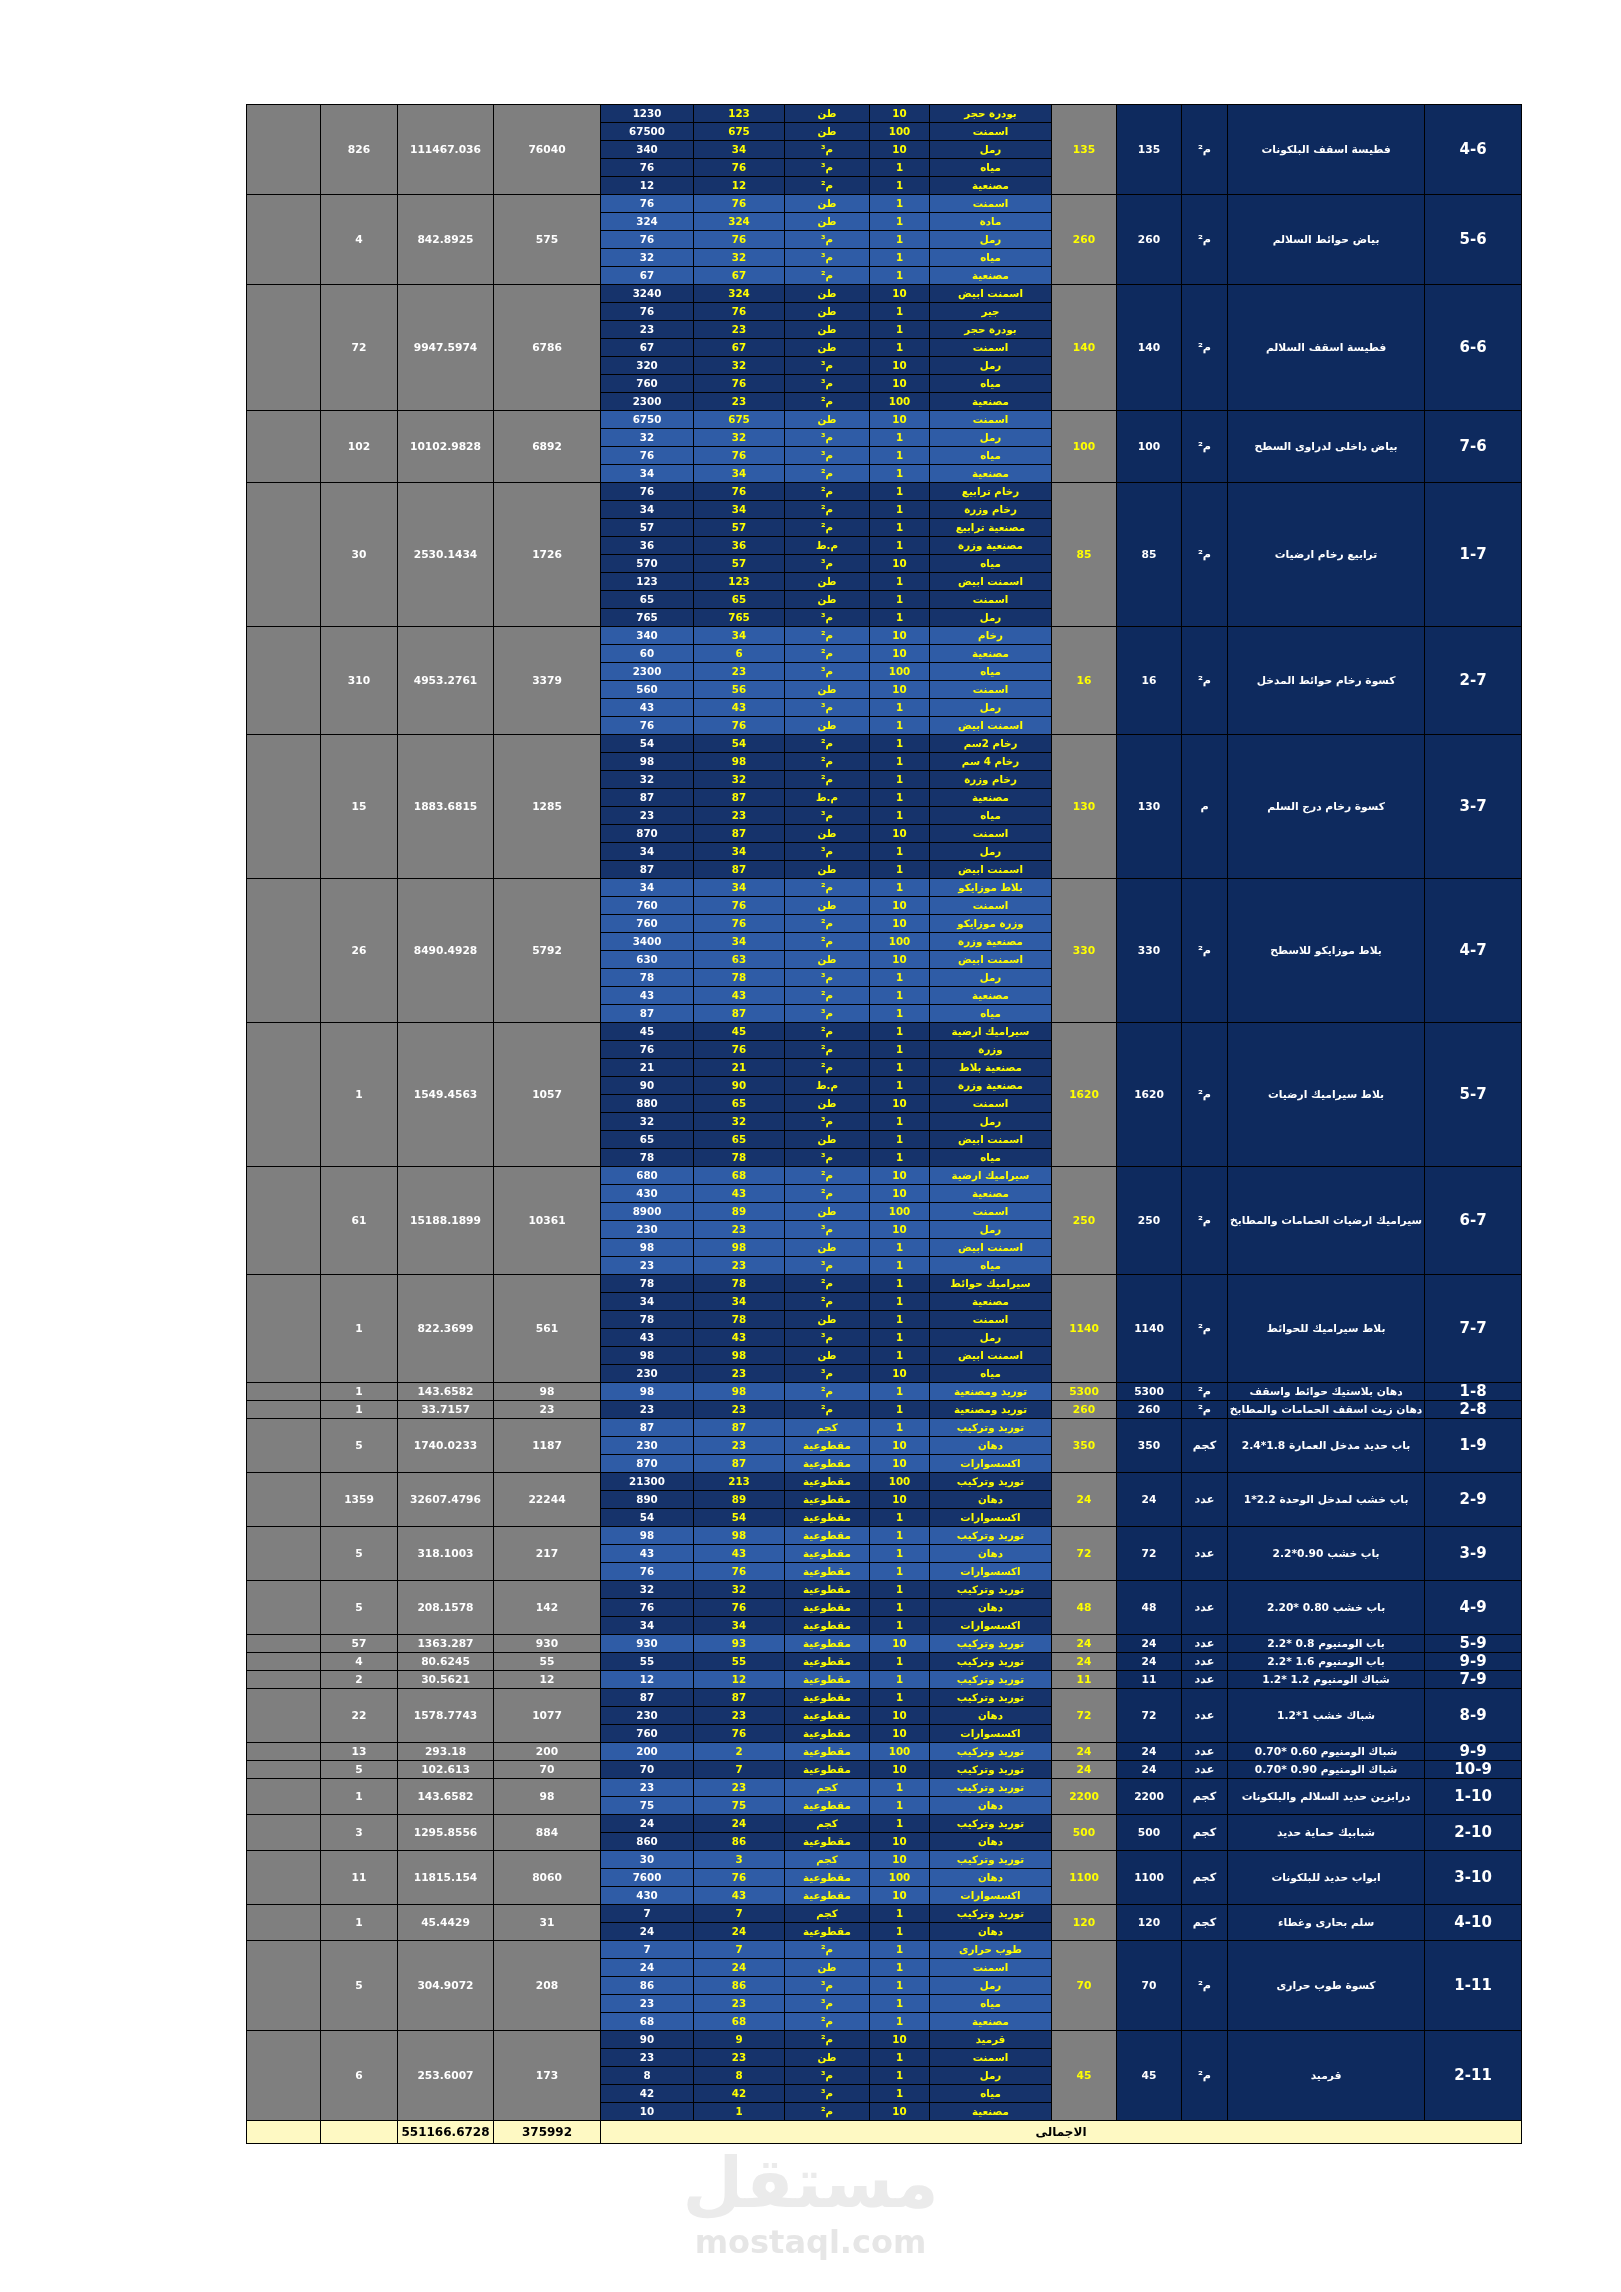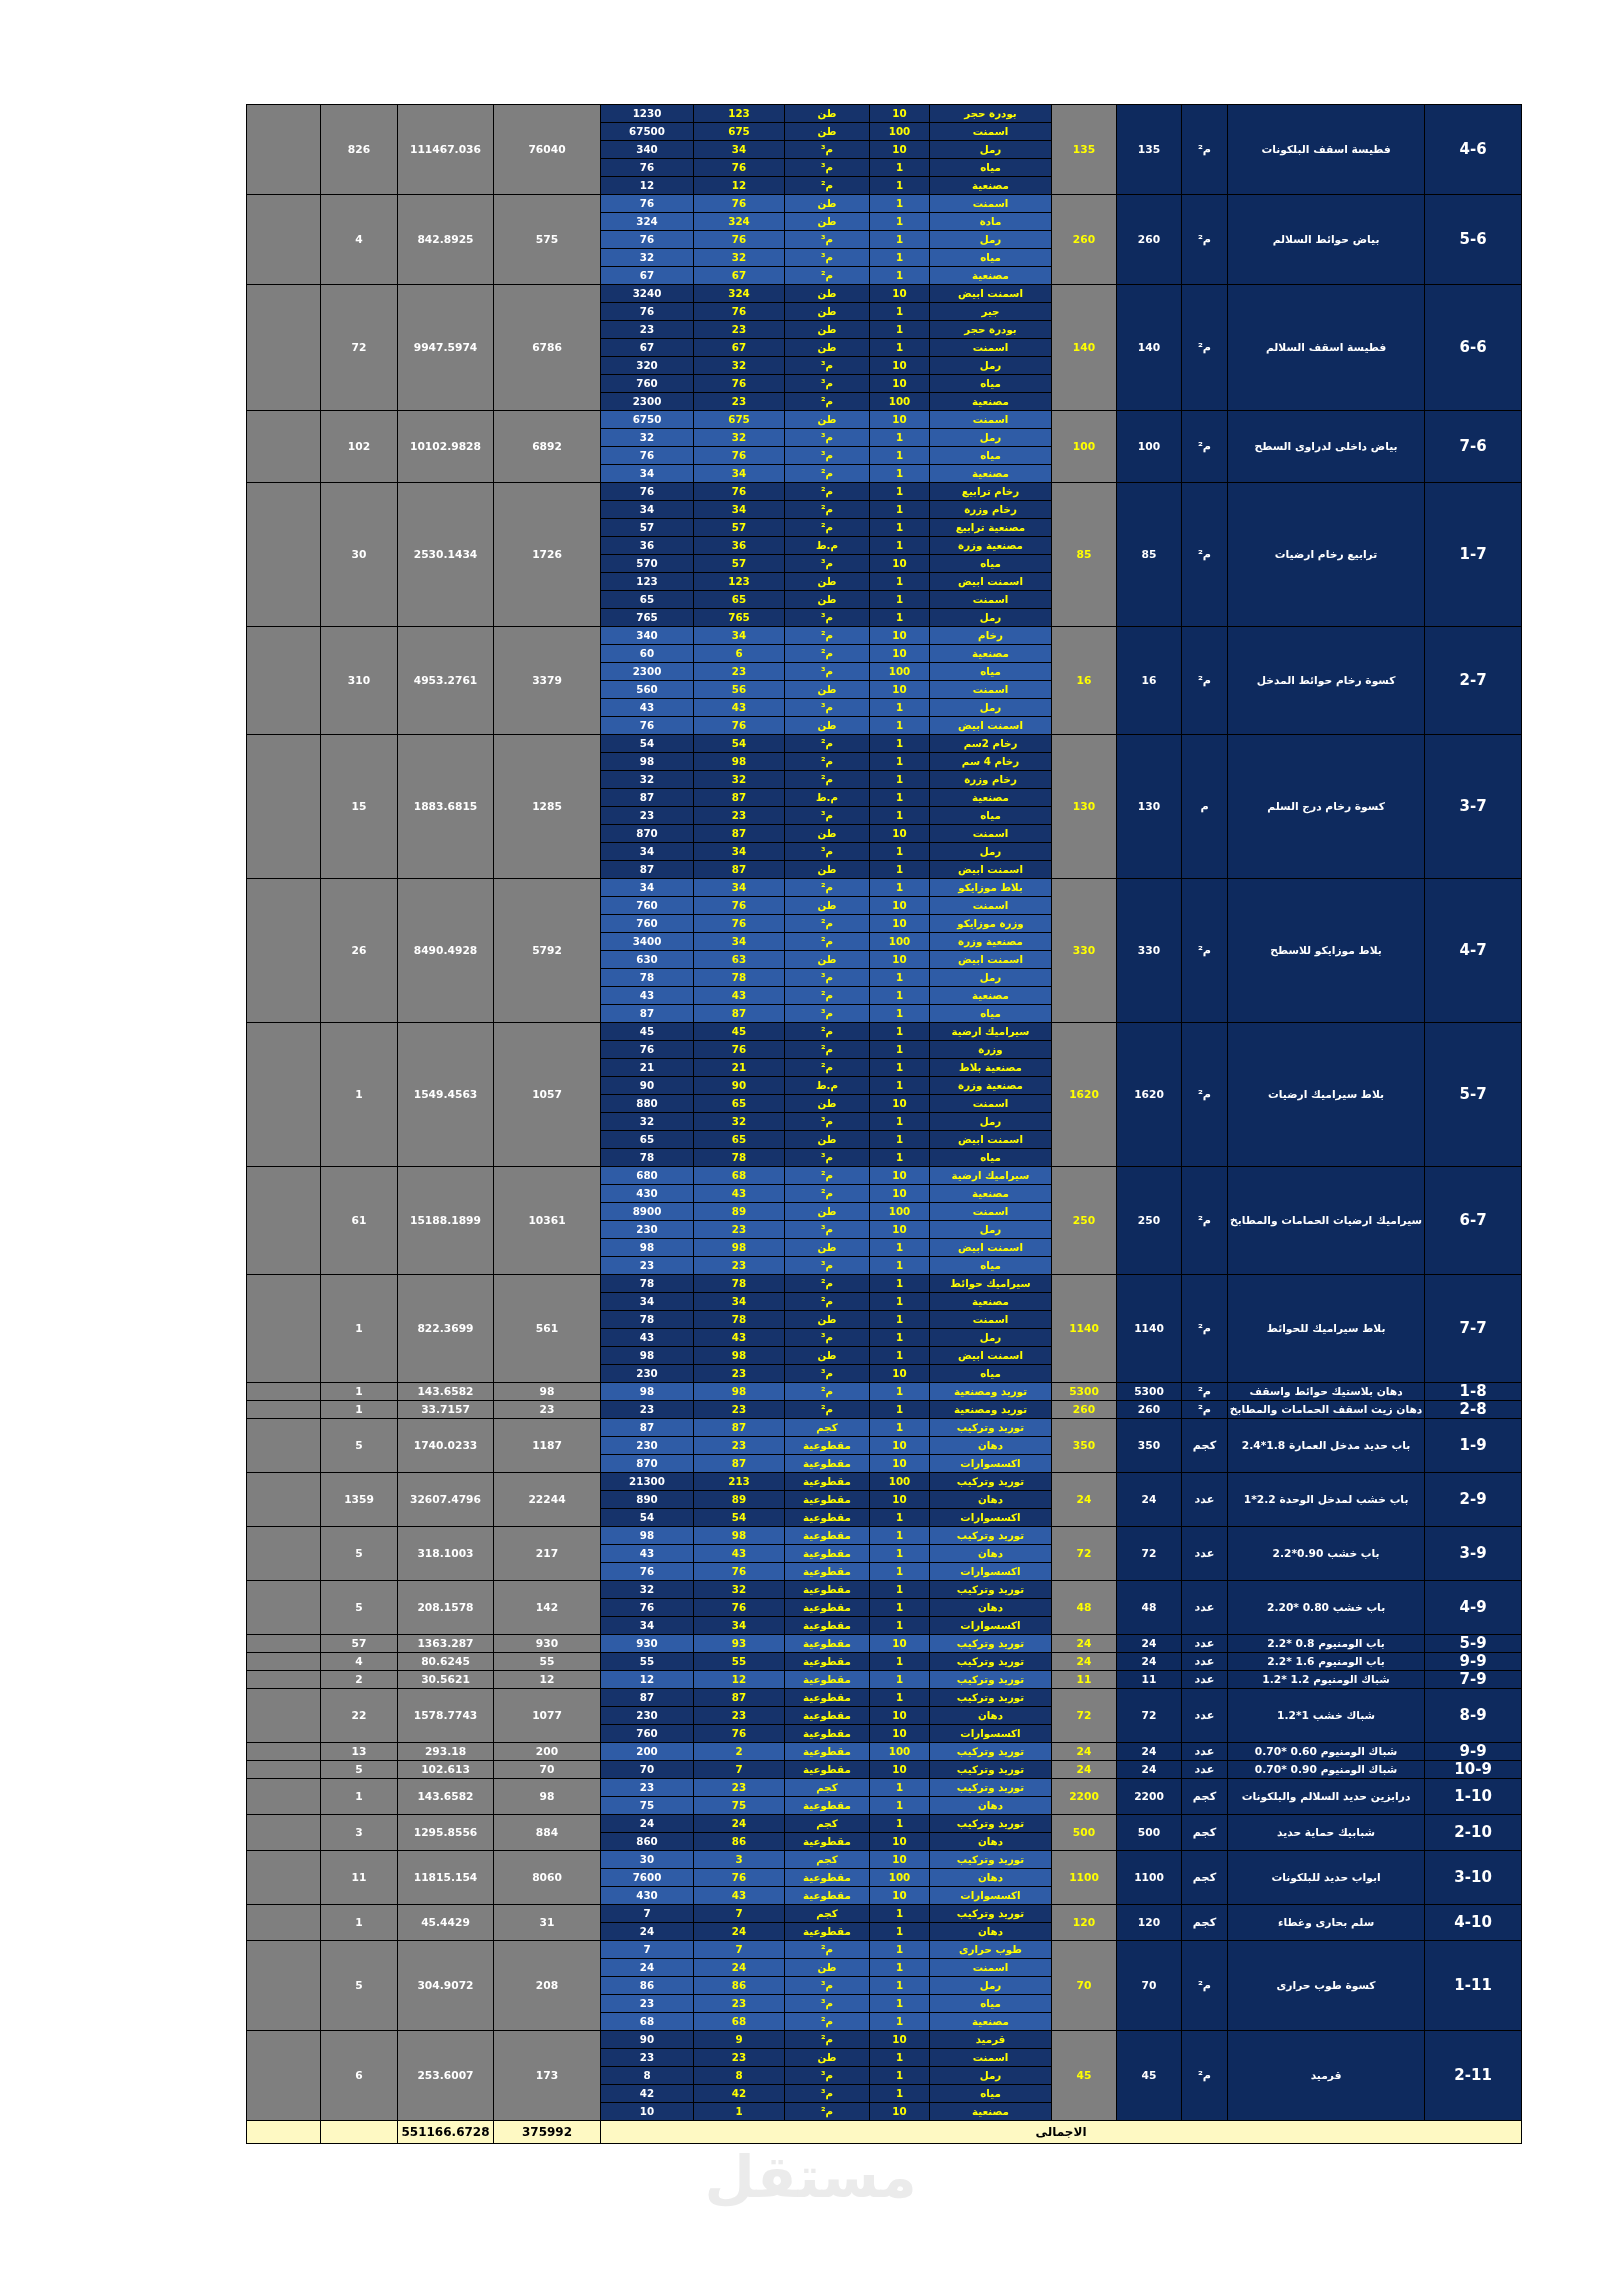--- a/index.html
+++ b/index.html
@@ -26,21 +26,21 @@
   
   .fs-sub{font-size:10.3px;}
   .fs-desc{font-size:10.7px;}
   .fs-id{font-size:15px;}
   .fs-left{font-size:10.7px;}
   .fs-unit{font-size:11.2px;}
   tr.total-row{height:23px;}
   tr.total-row td{background:#fef9c3;color:#000;font-size:12px;border:0.9px solid #000;border-top:1.8px solid #000;}
   
   .watermark{position:absolute;left:0;width:1621px;top:2148px;text-align:center;pointer-events:none;}
-  .watermark .logo{font-size:58px;font-weight:bold;color:#ebebeb;line-height:1;}
+  .watermark .logo{font-size:70px;font-weight:bold;color:#ebebeb;line-height:1;}
   .watermark .site{font-size:32px;font-weight:bold;color:#e6e6e6;margin-top:5.4px;}
 </style>
 </head>
 <body>
 
 <div class="sheet">
   <table class="boq" dir="rtl">
     <colgroup>
       <col style="width:97px">
       <col style="width:191px">
@@ -1109,14 +1109,15 @@
           <td class="">551166.6728</td>
           <td class=""></td>
           <td class=""></td>
         </tr>
       </tbody>
   </table>
 </div>
 
 <div class="watermark">
   <div class="logo">مستقل</div>
+  <div class="site">mostaql.com</div>
 </div>
 
 
 </body></html>

